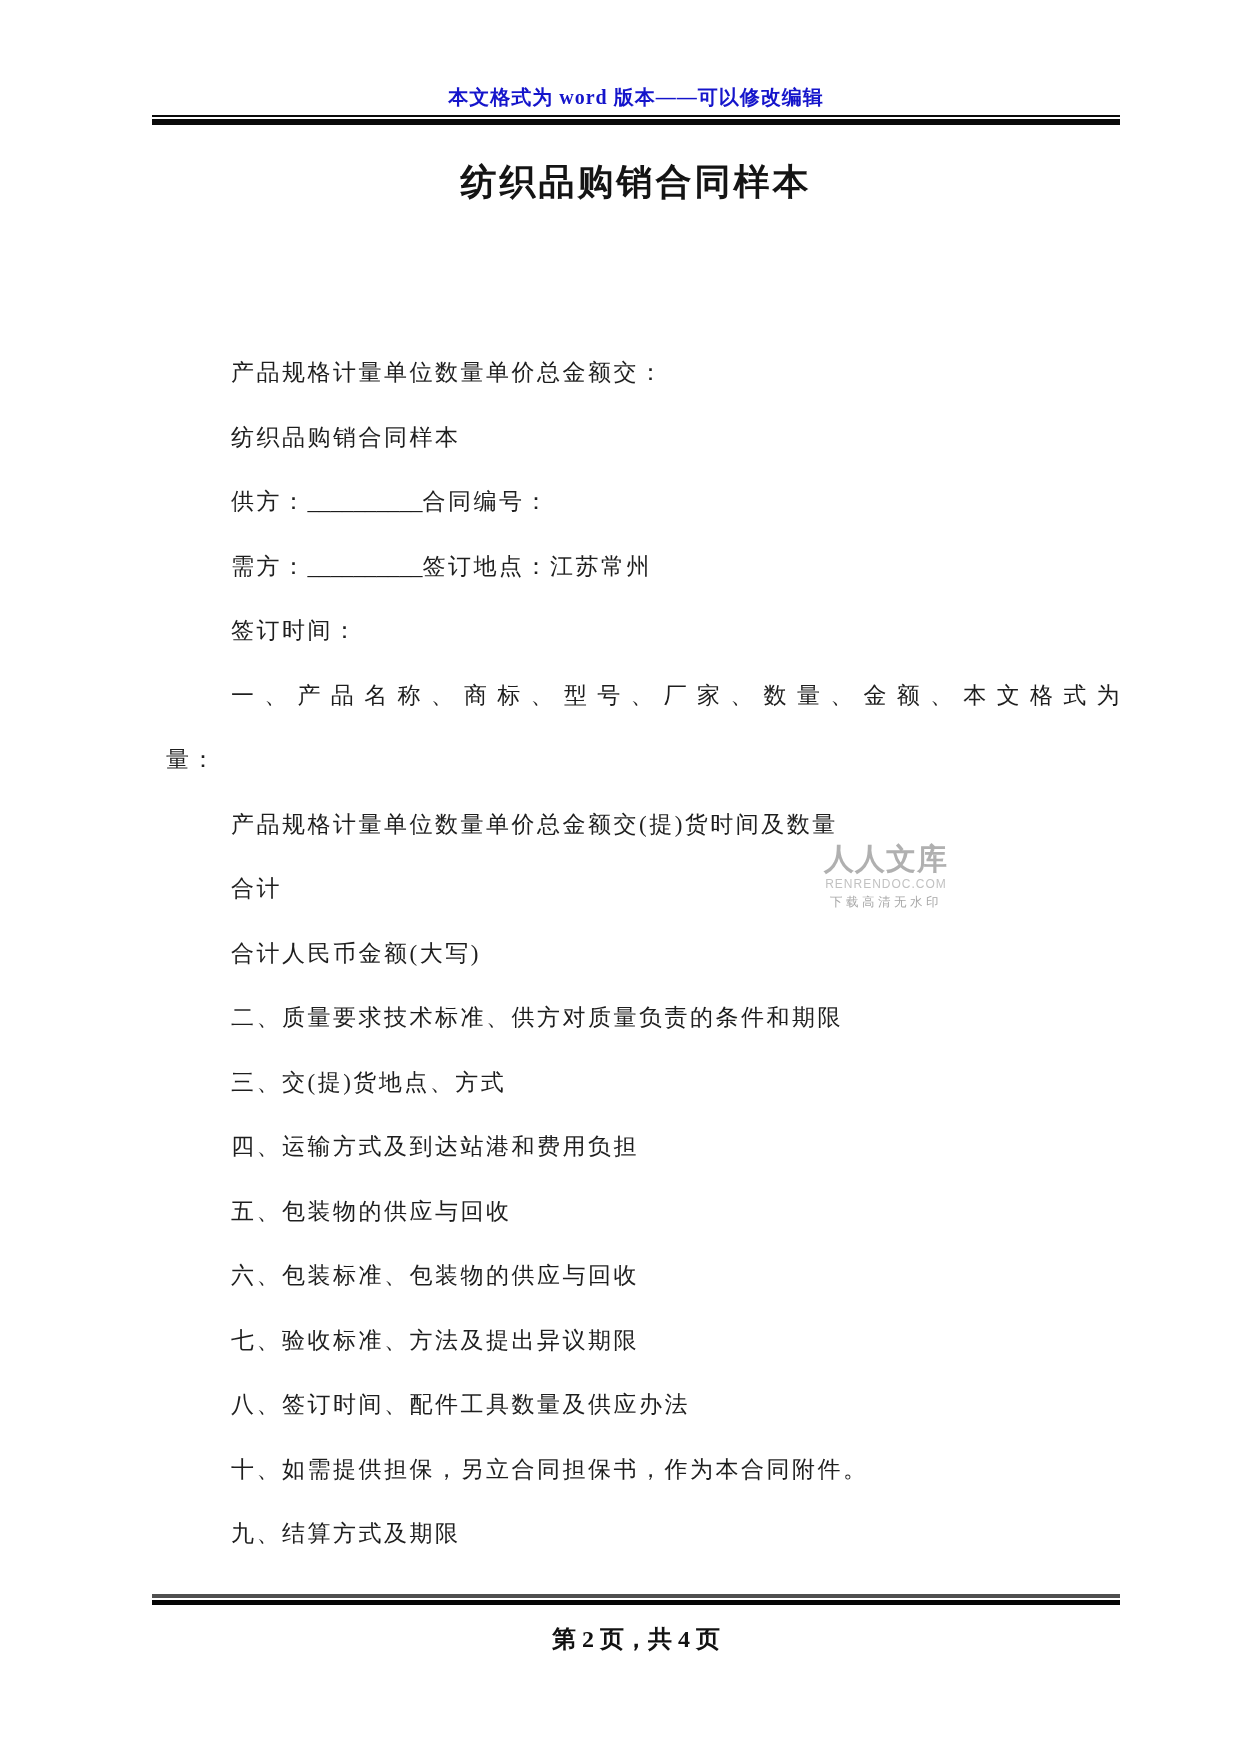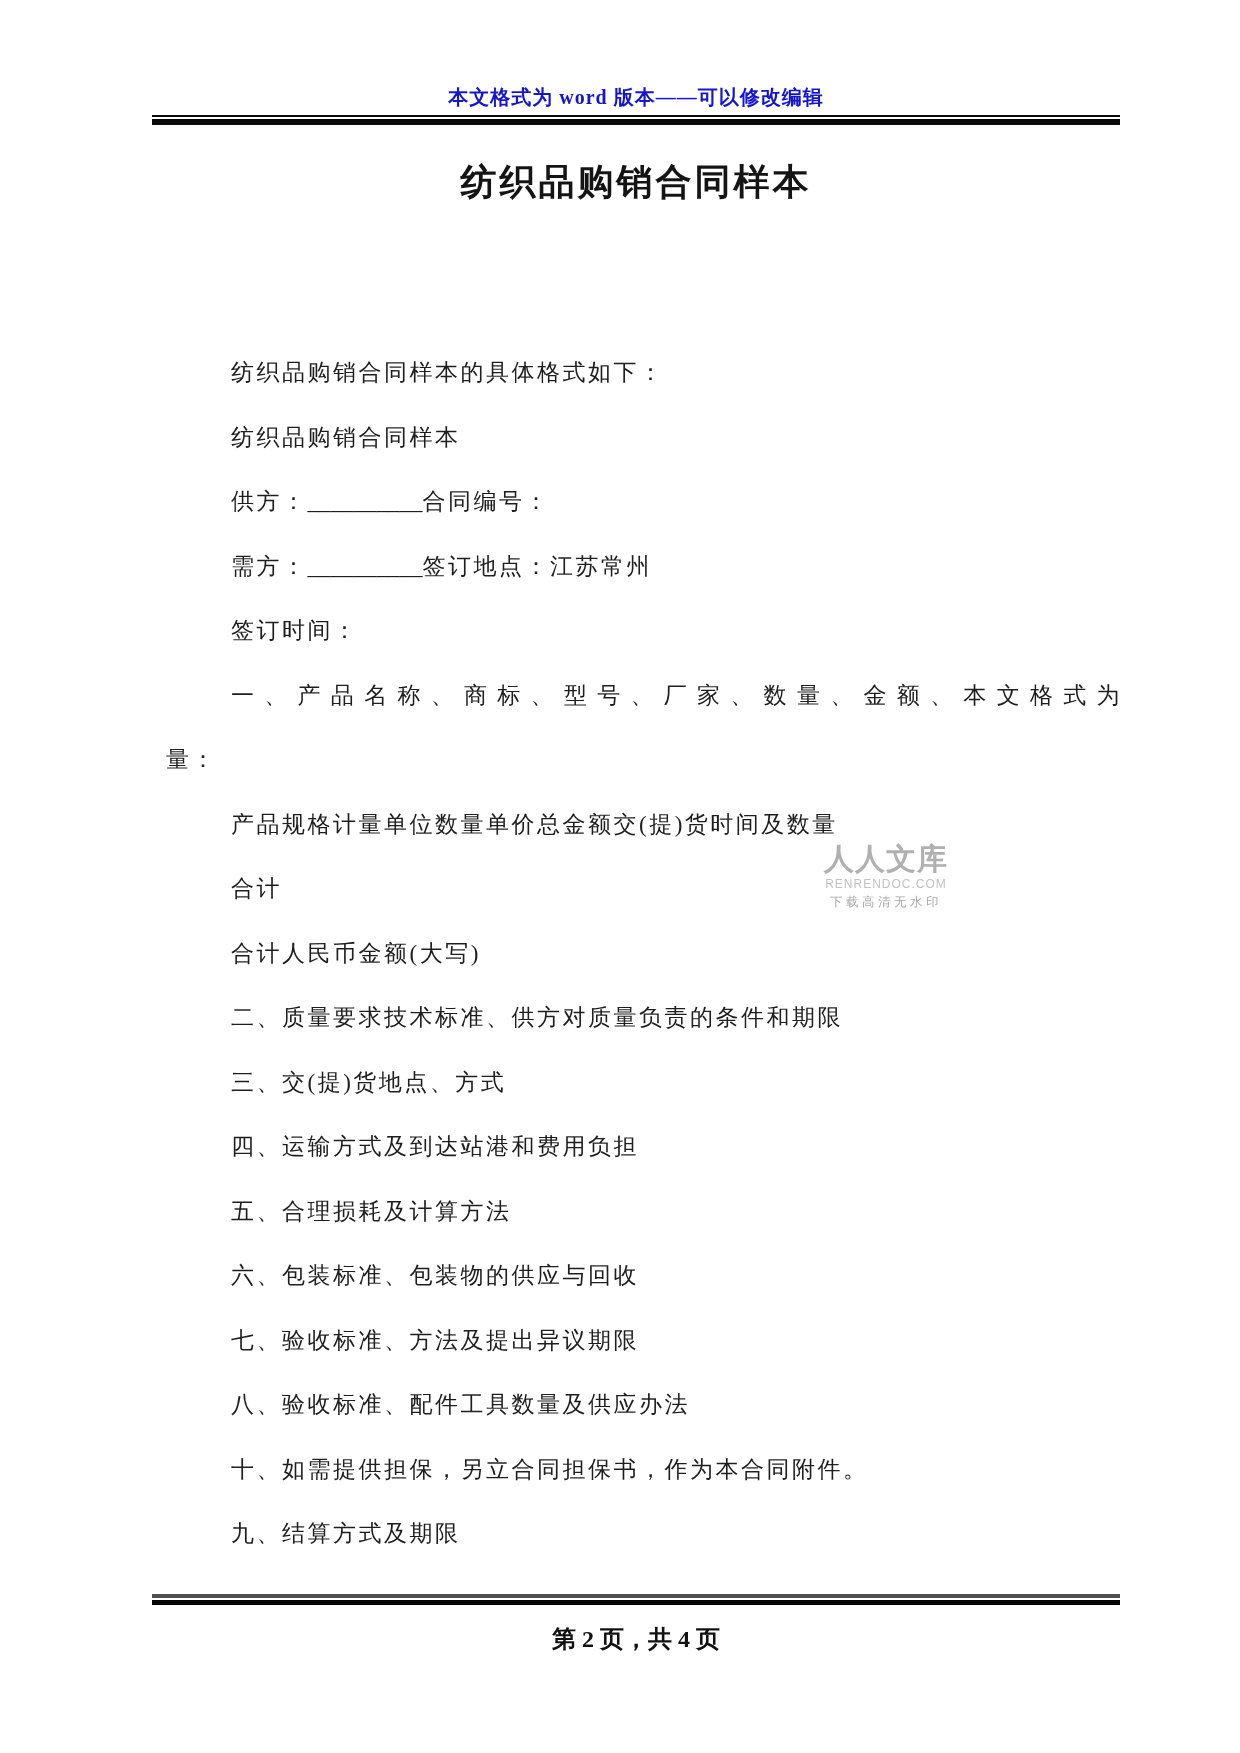--- a/index.html
+++ b/index.html
@@ -142,37 +142,37 @@
 
   <div class="rule-top">
     <div class="thin"></div>
     <div class="gap"></div>
     <div class="thick"></div>
   </div>
 
   <h1 class="title">纺织品购销合同样本</h1>
 
   <div class="body-text" id="body-paragraphs">
-      <div class="line indent"><span class="seg">纺织品购销合同样本的具体格式如下：</span></div>
+      <div class="line indent"><span class="seg">产品规格计量单位数量单价总金额交：</span></div>
       <div class="line indent"><span class="seg">纺织品购销合同样本</span></div>
       <div class="line indent"><span class="seg">供方：</span><span class="blank">__________</span><span class="seg">合同编号：</span></div>
       <div class="line indent"><span class="seg">需方：</span><span class="blank">__________</span><span class="seg">签订地点：江苏常州</span></div>
       <div class="line indent"><span class="seg">签订时间：</span></div>
       <div class="line indent spread"><span class="seg">一、产品名称、商标、型号、厂家、数量、金额、本文格式为</span></div>
       <div class="line"><span class="seg">量：</span></div>
       <div class="line indent"><span class="seg">产品规格计量单位数量单价总金额交(提)货时间及数量</span></div>
       <div class="line indent"><span class="seg">合计</span></div>
       <div class="line indent"><span class="seg">合计人民币金额(大写)</span></div>
       <div class="line indent"><span class="seg">二、质量要求技术标准、供方对质量负责的条件和期限</span></div>
       <div class="line indent"><span class="seg">三、交(提)货地点、方式</span></div>
       <div class="line indent"><span class="seg">四、运输方式及到达站港和费用负担</span></div>
-      <div class="line indent"><span class="seg">五、合理损耗及计算方法</span></div>
+      <div class="line indent"><span class="seg">五、包装物的供应与回收</span></div>
       <div class="line indent"><span class="seg">六、包装标准、包装物的供应与回收</span></div>
       <div class="line indent"><span class="seg">七、验收标准、方法及提出异议期限</span></div>
-      <div class="line indent"><span class="seg">八、验收标准、配件工具数量及供应办法</span></div>
+      <div class="line indent"><span class="seg">八、签订时间、配件工具数量及供应办法</span></div>
       <div class="line indent"><span class="seg">十、如需提供担保，另立合同担保书，作为本合同附件。</span></div>
       <div class="line indent"><span class="seg">九、结算方式及期限</span></div>
     </div>
 
   <div class="watermark">
     <div class="wm-brand">人人文库</div>
     <div class="wm-domain">RENRENDOC.COM</div>
     <div class="wm-tip">下载高清无水印</div>
   </div>
 

